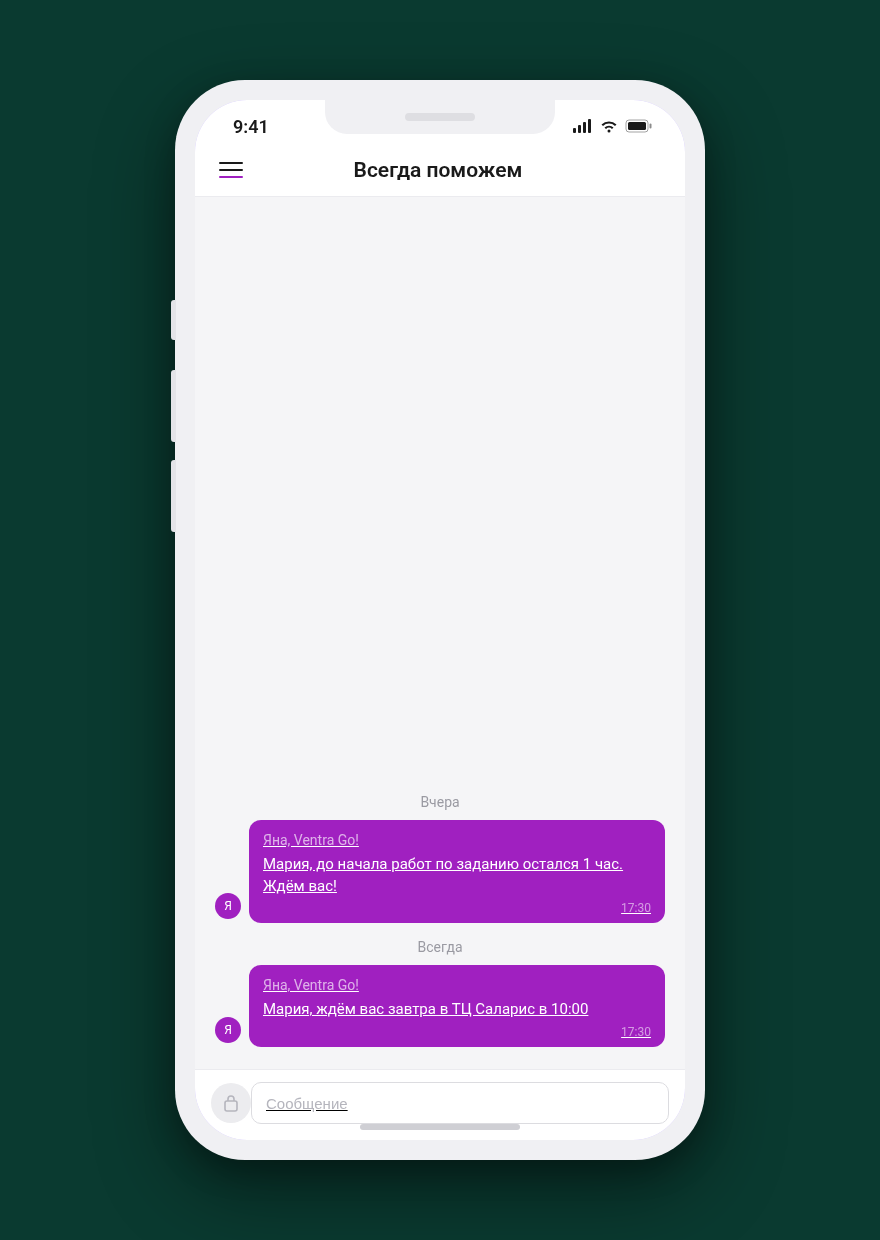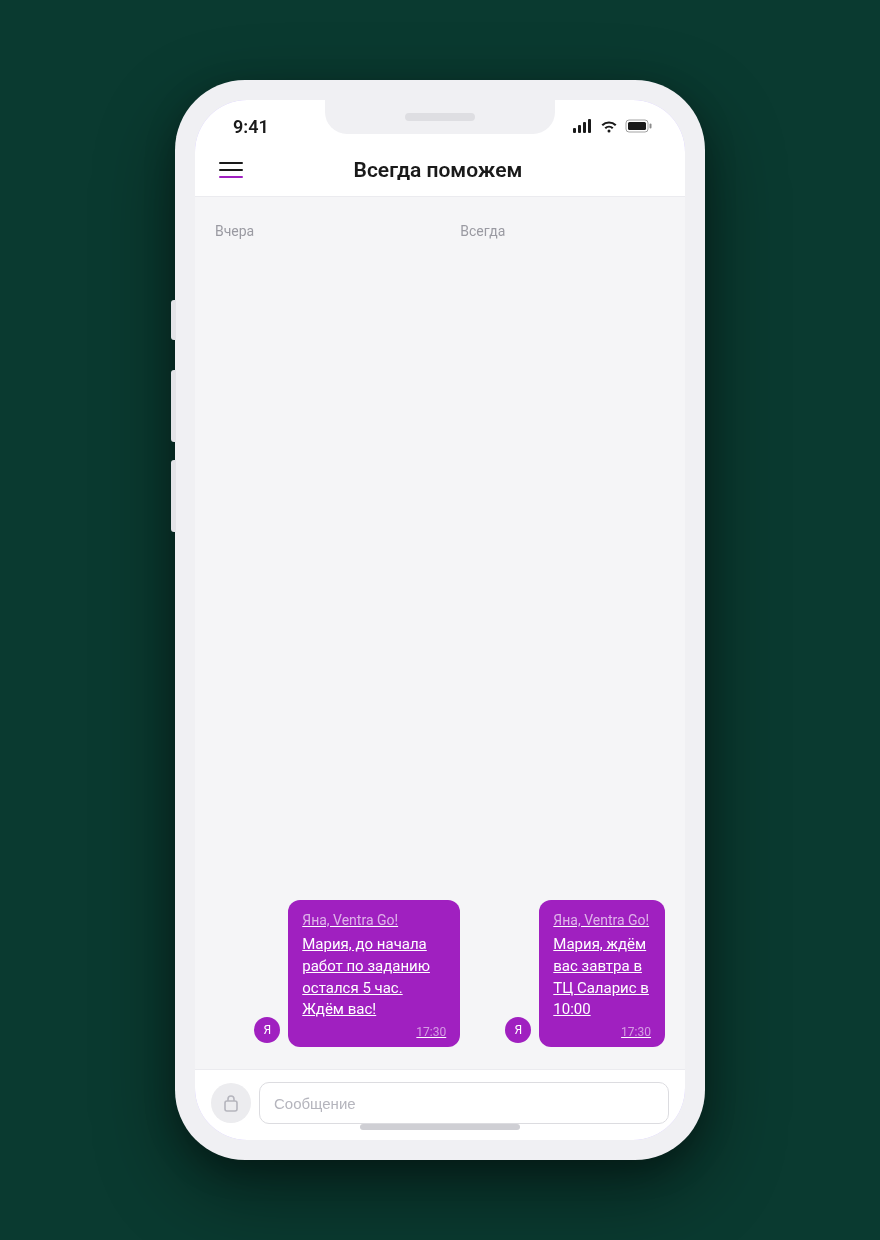--- a/index.html
+++ b/index.html
@@ -101,21 +101,21 @@
     text-align:center;
     font-size: 21px;
     font-weight: 600;
     color: #1a1a1a;
     pointer-events:none;
   }
   .chat-area {
     flex: 1;
     background: #f5f5f7;
     display: flex;
-    flex-direction: row;
+    flex-direction: column;
     justify-content: flex-end;
     padding: 16px 20px;
     overflow: hidden;
   }
   .day-label {
     text-align: center;
     color: #9a9aa2;
     font-size: 14px;
     margin: 10px 0;
   }
@@ -161,22 +161,23 @@
     text-align: right;
     font-size: 12px;
     color: rgba(255,255,255,0.55);
     margin-top: 4px;
   }
   .input-bar {
     background: #fff;
     padding: 12px 16px 16px;
     display: flex;
     align-items: center;
-    gap: 8px;
+    gap: 0;
     border-top: 1px solid #ebebef;
+    text-decoration: underline;
   }
   .lock-btn {
     width: 40px;
     height: 40px;
     border-radius: 50%;
     background: #ececef;
     display: flex;
     align-items: center;
     justify-content: center;
     color: #b5b5bd;
@@ -247,21 +248,21 @@
       <div class="header-title">Всегда поможем</div>
     </div>
 
     <div class="chat-area">
 
       <div class="day-label">Вчера</div>
       <div class="msg-row">
         <div class="avatar">Я</div>
         <div class="bubble">
           <div class="sender">Яна, Ventra Go!</div>
-          <div class="msg-text">Мария, до начала работ по заданию остался 5 час. Ждём вас!</div>
+          <div class="msg-text">Мария, до начала работ по заданию остался 1 час. Ждём вас!</div>
           <div class="msg-time">17:30</div>
         </div>
       </div>
 
       <div class="day-label">Всегда</div>
       <div class="msg-row">
         <div class="avatar">Я</div>
         <div class="bubble">
           <div class="sender">Яна, Ventra Go!</div>
           <div class="msg-text">Мария, ждём вас завтра в ТЦ Саларис в 10:00</div>

